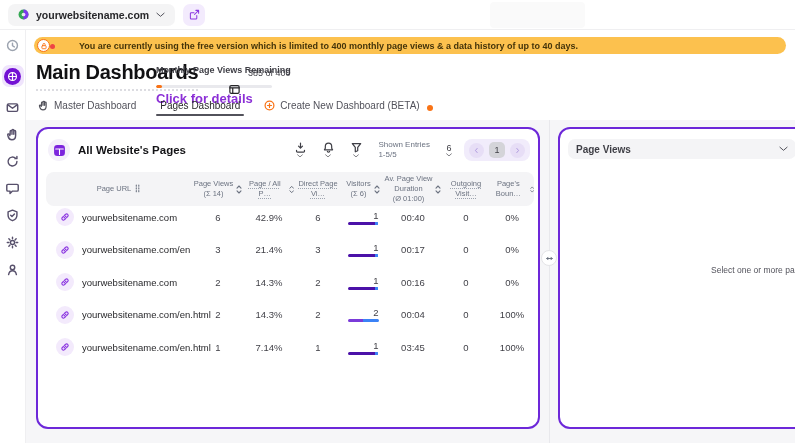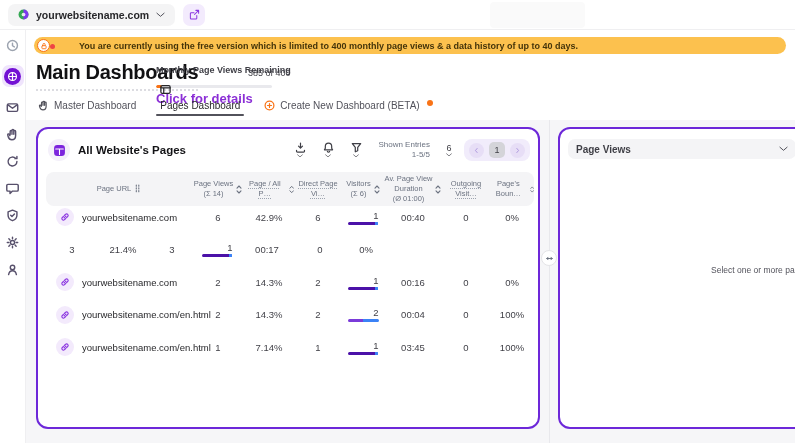--- a/index.html
+++ b/index.html
@@ -32,41 +32,41 @@
   .page-title { position:absolute; left:36px; top:61px; font-size:20px; font-weight:bold; color:#111113; letter-spacing:-0.3px; border-bottom:2px dotted #dcdce1; padding-bottom:5px; }
   .quota { position:absolute; left:156px; top:65px; }
   .quota-label { font-size:9px; font-weight:bold; color:#3f3f46;text-align:center; }
   .quota-link { font-size:13px; font-weight:bold; color:#8b2fd6; margin-top:16px; cursor:pointer; }
   .quota-value { position:absolute; left:248px; top:68px; font-size:9px; color:#3f3f46; }
   .quota-bar { position:absolute; left:156px; top:85px; width:116px; height:3px; background:#e9e9ed; border-radius:2px; overflow:hidden; }
   .quota-fill { height:100%; background:#f97316; border-radius:2px; }
 
   
   .tabs { position:absolute; left:38px; top:96px; display:flex; gap:24px; align-items:flex-end; height:20px; }
-  .tab { display:flex; align-items:flex-start; gap:5px; font-size:10px; color:#52525b; position:relative; padding-bottom:5px; cursor:pointer; white-space:nowrap; }
+  .tab { display:flex; align-items:flex-end; gap:5px; font-size:10px; color:#52525b; position:relative; padding-bottom:5px; cursor:pointer; white-space:nowrap; }
   .tab.active { color:#27272a; font-weight:normal;flex-direction:column; }
   .tab.active::after { content:""; position:absolute; left:-4px; right:-4px; bottom:0; height:2px; background:#52525b; border-radius:2px; }
   .tab .orange { color:#f97316; }
   .beta-dot { width:6px; height:6px; background:#f97316; border-radius:50%; margin-left:2px; }
 
   
   .content { position:absolute; left:26px; top:120px; width:769px; height:323px; background:#f6f6f8; }
   .card { position:absolute; background:#fff; border:2px solid #6d28d9; border-radius:12px; }
   .card-left { left:10px; top:7px; width:504px; height:302px; }
   .v-divider { position:absolute; left:523px; top:0; width:1px; height:323px; background:#e8e8ec; }
   .card-right { left:532px; top:7px; width:386px; height:302px; }
   .handle { position:absolute; left:515px; top:130px; width:16px; height:16px; border-radius:50%; background:#fff; border:1px solid #e4e4e7; display:flex; align-items:center; justify-content:center; color:#6b7280; cursor:pointer; z-index:3; }
 
   
   .card-head { display:flex; align-items:center; padding:8px 8px 6px 10px; gap:8px; height:40px; }
   .card-ico { width:22px; height:22px; border-radius:50%; background:#f4f0fa; display:flex; align-items:center; justify-content:center; flex:0 0 auto; }
   .card-title { font-size:11.5px; font-weight:bold; color:#131316; white-space:nowrap; }
   .spacer { flex:1; }
   .tool-btn { width:20px; display:flex; flex-direction:column; align-items:center; gap:1px; color:#3f3f46; cursor:pointer; }
-  .entries { text-align:right; font-size:8px; color:#6b7280; line-height:1.3; margin:0 4px; white-space:nowrap; }
+  .entries { font-size:8px; color:#6b7280; line-height:1.3; margin:0 4px; white-space:nowrap; }
   .psize { display:flex; flex-direction:column; align-items:center; font-size:9px; color:#3f3f46; margin:0 4px; cursor:pointer; }
   .pager { display:flex; align-items:center; gap:5px; background:#f1ecfb; border-radius:8px; padding:3px 5px; }
   .pg-btn { width:15px; height:15px; border-radius:50%; background:#e7def6; color:#a188d8; display:flex; align-items:center; justify-content:center; cursor:pointer; }
   .pg-cur { width:16px; height:16px; border-radius:5px; background:#d4d4d9; font-size:9px; display:flex; align-items:center; justify-content:center; color:#3f3f46; cursor:pointer; }
 
   
   .thead { position:absolute; left:8px; top:43px; width:488px; height:34px; background:#f4f4f6; border-radius:8px; display:flex; align-items:center; }
   .th { display:flex; align-items:center; justify-content:center; gap:3px; font-size:7.5px; color:#6b7280; }
   .th-lines { text-align:center; line-height:1.35; }
   .th-lines .dotted { text-decoration:underline dotted #9ca3af; text-underline-offset:2px; }
@@ -379,20 +379,28 @@
                   <span style="width: 10%; background: rgb(59, 130, 246);"></span>
                 </div>
       </div>
     </div>
     <div class="cell c5 cell-duration">00:40</div>
     <div class="cell c6 cell-outgoing">0</div>
     <div class="cell c7 cell-bounce">0%</div>
   </div>
 
   <div class="row">
+    <div class="cell c0 url">
+      <span class="link-ico">
+        <svg class="ic" width="10" height="10" viewBox="0 0 10 10">
+                  <path d="M4.1 5.9l1.8-1.8M3.5 4.3L2.3 5.5a1.55 1.55 0 1 0 2.2 2.2l1.2-1.2M6.5 5.7l1.2-1.2a1.55 1.55 0 1 0-2.2-2.2L4.3 3.5"></path>
+                </svg>
+      </span>
+      <span class="url-text">yourwebsitename.com/en</span>
+    </div>
     <div class="cell c1 cell-views">3</div>
     <div class="cell c2 cell-share">21.4%</div>
     <div class="cell c3 cell-direct">3</div>
     <div class="cell c4">
       <div class="vis-wrap">
         <div class="vis-num">1</div>
         <div class="vis-bar">
                   <span style="width: 90%; background: rgb(75, 17, 168);"></span>
                   <span style="width: 10%; background: rgb(59, 130, 246);"></span>
                 </div>

